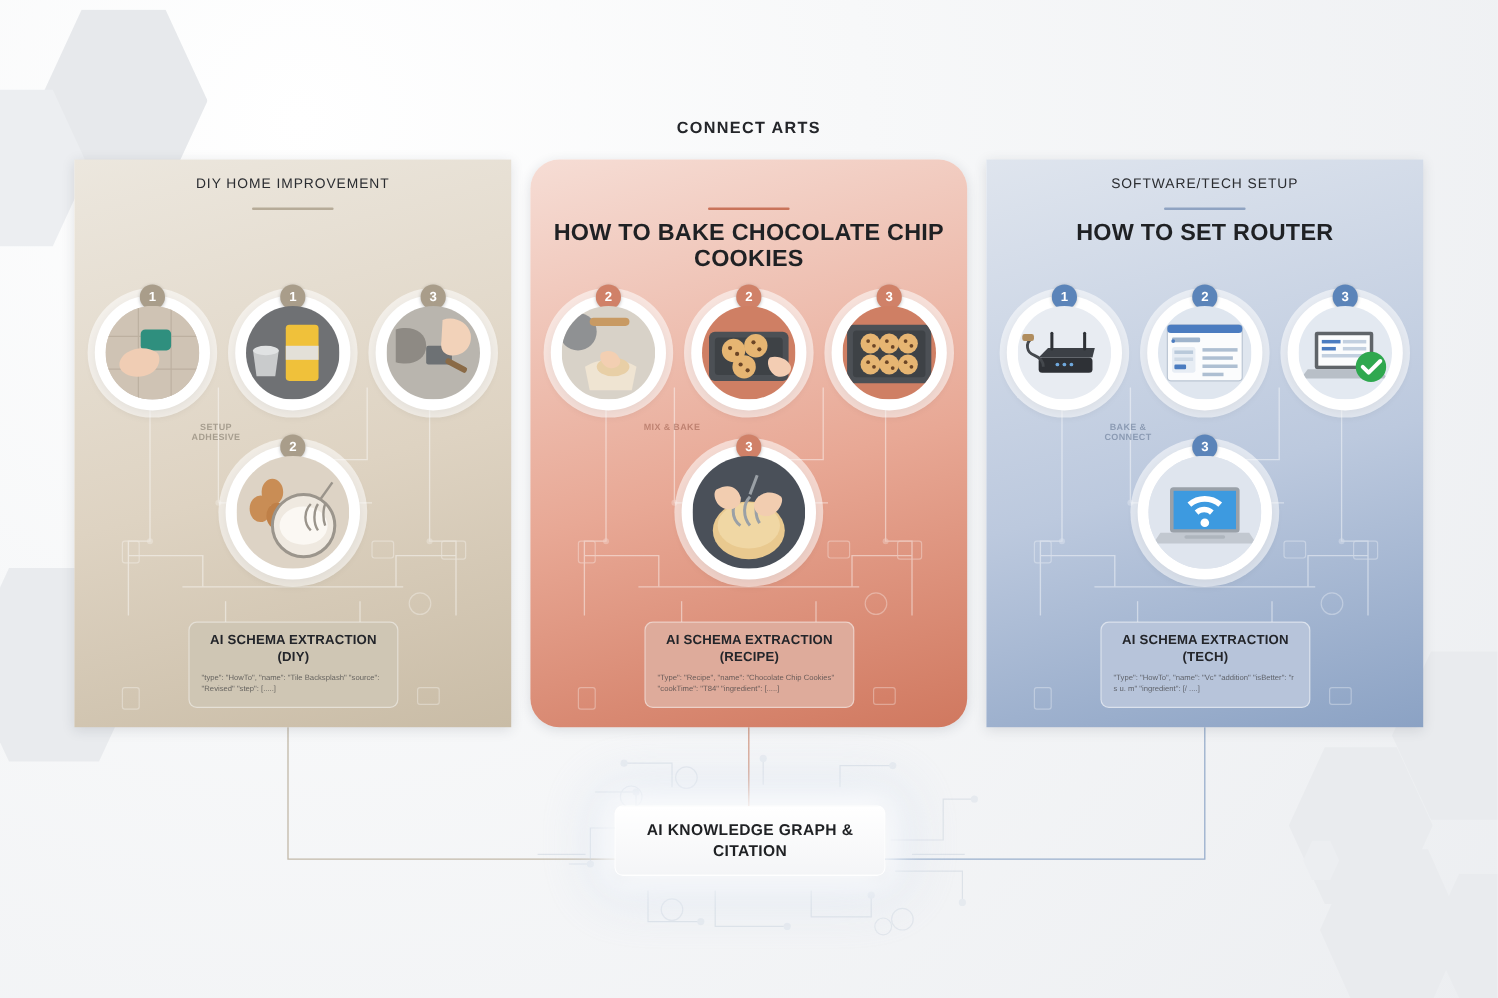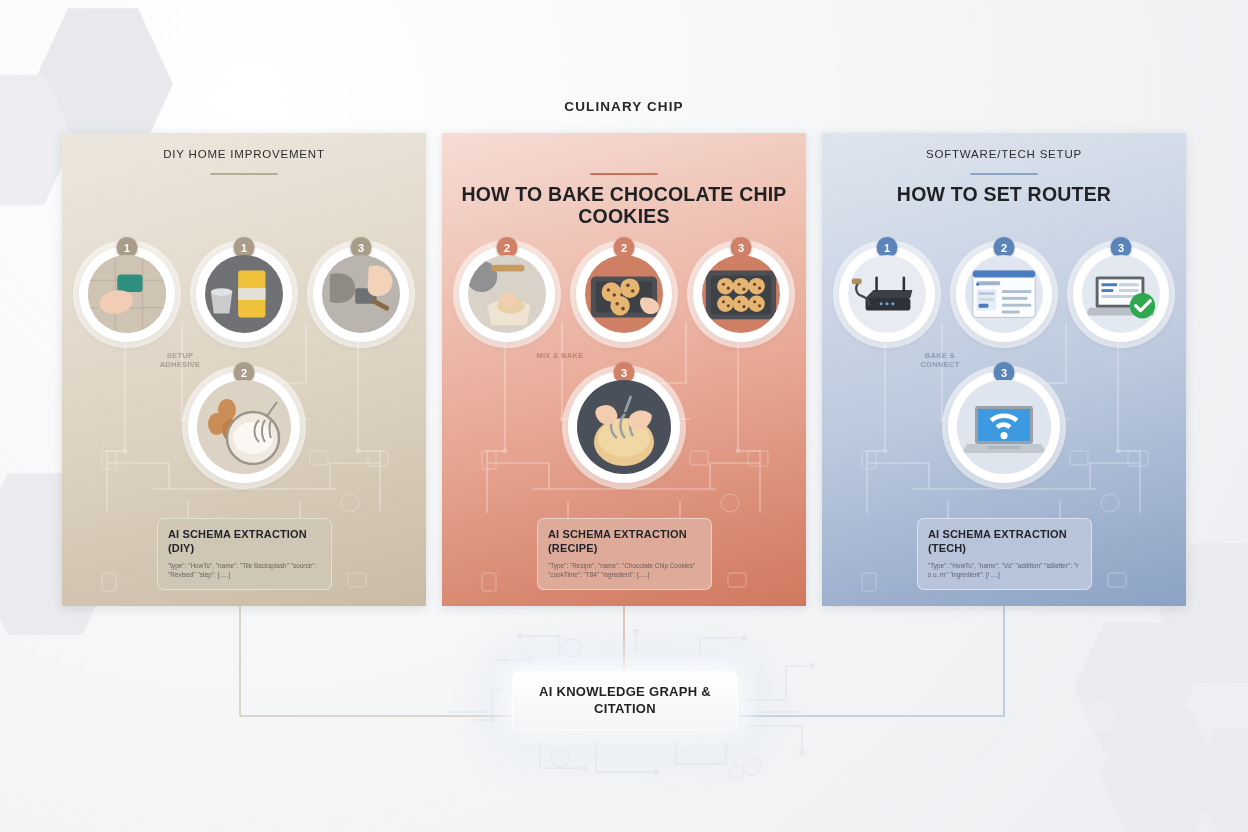--- a/index.html
+++ b/index.html
@@ -20,21 +20,21 @@
 
   
   .toptitle{position:absolute;left:0;right:0;top:99px;text-align:center;
     font-size:13.5px;letter-spacing:1.1px;color:#24262a;font-weight:700;}
 
   
   .panels{position:absolute;left:62px;top:133px;width:1124px;height:473px;}
   .panel{position:absolute;top:0;width:364px;height:473px;overflow:hidden;
     box-shadow:0 2px 10px rgba(40,45,60,.13);}
   .p1{left:0;background:linear-gradient(165deg,#ece7de 0%,#ded3c2 55%,#c9bca6 100%);}
-  .p2{left:380px;background:linear-gradient(165deg,#f6ddd5 0%,#e8a895 55%,#d0785f 100%);}
+  .p2{left:380px;background:linear-gradient(165deg,#f6ddd5 0%,#e8a895 55%,#d0785f 100%);border-radius:24px;}
   .p3{left:760px;background:linear-gradient(165deg,#dfe5ee 0%,#bcc9de 55%,#8ba2c4 100%);}
 
   .kicker{position:absolute;left:0;right:0;top:15px;text-align:center;
     font-size:11.5px;font-weight:400;letter-spacing:.8px;color:#2b2d31;}
   .rule{position:absolute;top:40px;left:50%;transform:translateX(-50%);
     width:68px;height:2px;border-radius:2px;}
   .p1 .rule{background:#b6ab98;}
   .p2 .rule{background:#c9735a;}
   .p3 .rule{background:#8fa3c2;}
   .ptitle{position:absolute;left:10px;right:10px;top:50px;text-align:center;
@@ -61,21 +61,21 @@
 
   
   .wires{position:absolute;left:0;top:0;width:364px;height:473px;}
 
   
   .schema{position:absolute;left:95px;width:175px;top:385px;border-radius:7px;
     padding:9px 10px 10px;box-sizing:border-box;}
   .p1 .schema{background:#cfc6b4;border:1px solid rgba(255,255,255,.45);}
   .p2 .schema{background:#deab9b;border:1px solid rgba(255,255,255,.45);}
   .p3 .schema{background:#b7c4da;border:1px solid rgba(255,255,255,.5);}
-  .schema h4{margin:0;font-size:11px;font-weight:700;color:#23252a;
+  .schema h4{margin:0;text-align:center;font-size:11px;font-weight:700;color:#23252a;
     line-height:1.25;letter-spacing:.15px;}
   .schema .code{margin-top:5px;font-size:6.4px;line-height:1.45;color:#3b3b3d;
     opacity:.72;font-family:"Liberation Sans",sans-serif;word-break:break-word;}
 
   
   .connectors{position:absolute;left:0;top:0;width:1248px;height:832px;}
 
   
   .hub{position:absolute;left:512px;top:671px;width:224px;height:57px;
     border-radius:7px;background:linear-gradient(180deg,#ffffff,#f4f5f7);
@@ -95,21 +95,21 @@
     <div class="hex" style="left:33px;top:5px;width:140px;height:158px;"></div>
     <div class="hex soft" style="left:-46px;top:72px;width:120px;height:136px;"></div>
     <div class="hex faint" style="left:-30px;top:470px;width:150px;height:168px;"></div>
     <div class="hex faint" style="left:1074px;top:620px;width:120px;height:136px;"></div>
     <div class="hex faint" style="left:1160px;top:540px;width:130px;height:146px;"></div>
     <div class="hex faint" style="left:1100px;top:705px;width:120px;height:140px;"></div>
     <div class="hex soft" style="left:1086px;top:700px;width:30px;height:34px;"></div>
     <div class="hex faint" style="left:1192px;top:726px;width:96px;height:108px;"></div>
   </div>
 
-  <div class="toptitle">CULINARY CHIP</div>
+  <div class="toptitle">CONNECT ARTS</div>
 
   <svg class="connectors">
     <path d="M240 606 L240 716 L512 716" fill="none" stroke="#b9ae9b" stroke-width="1.1" opacity=".85"></path>
     <path d="M624 606 L624 685" fill="none" stroke="#cf8f79" stroke-width="1.1" opacity=".85"></path>
     <path d="M1004 606 L1004 716 L736 716" fill="none" stroke="#8ba3c6" stroke-width="1.1" opacity=".85"></path>
   </svg>
 
   <svg class="connectors" style="opacity:.5">
     <g fill="none" stroke="#c9d2dd" stroke-width="1">
       <path d="M496 660 h34 v22 h40"></path>

